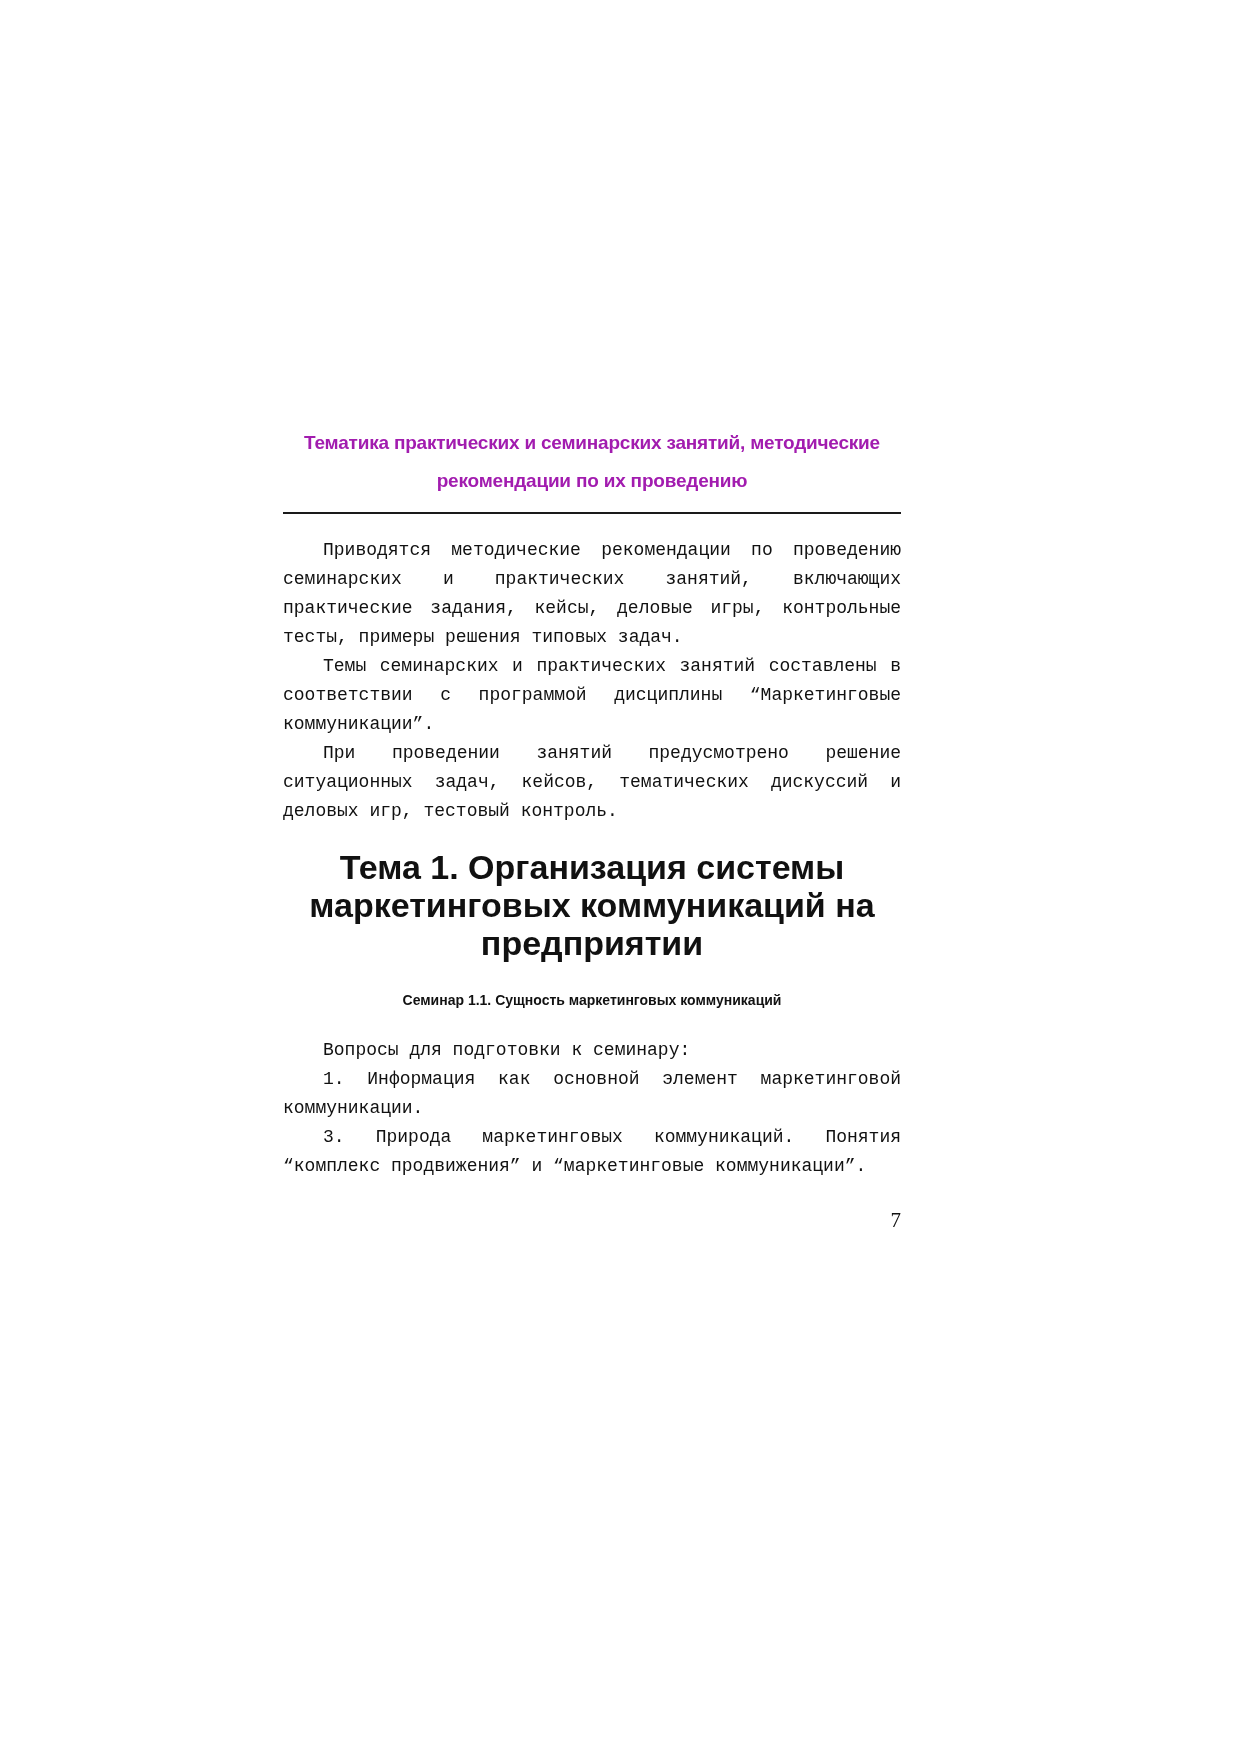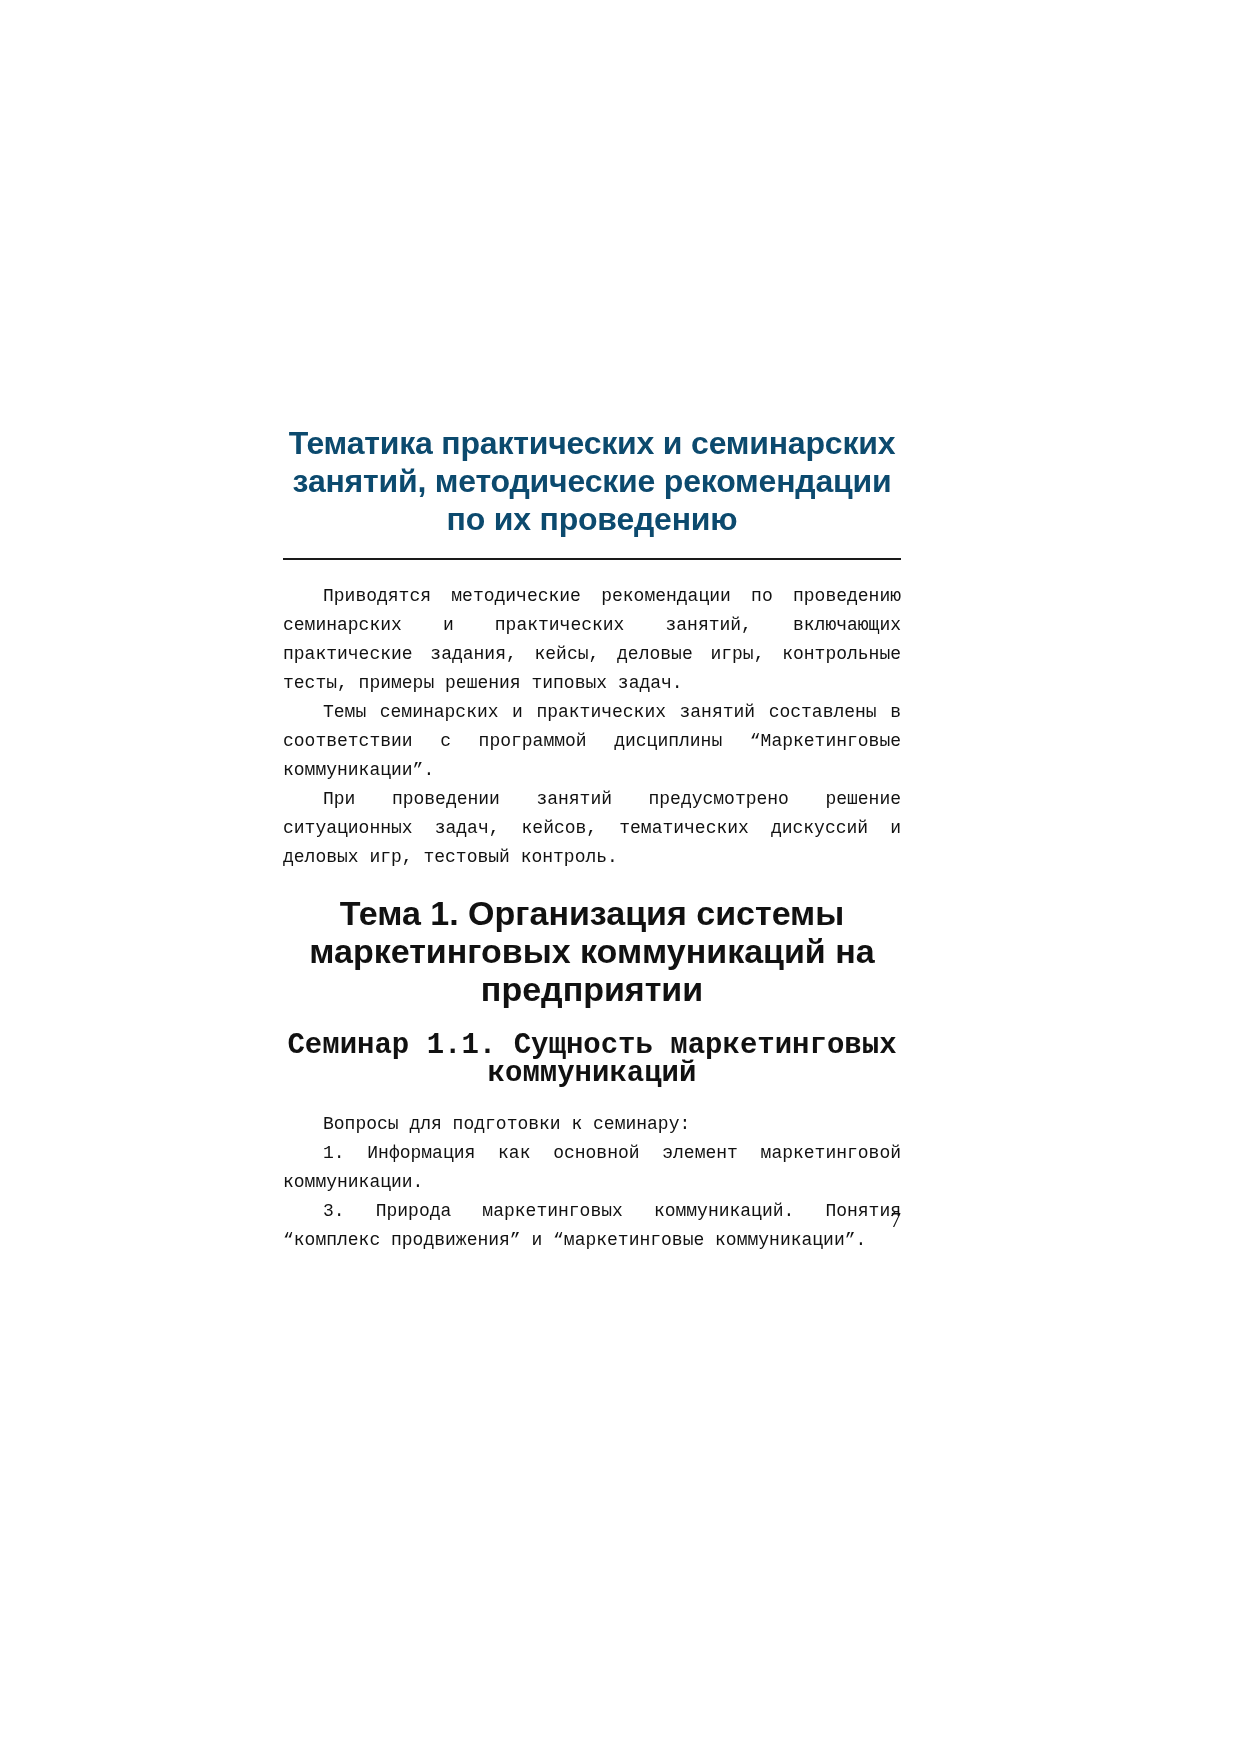--- a/index.html
+++ b/index.html
@@ -19,26 +19,26 @@
     }
     .content {
       position: absolute;
       left: 283px;
       top: 424px;
       width: 618px;
     }
     .title {
       font-family: "Liberation Sans", sans-serif;
       font-weight: bold;
-      font-size: 32px;
+      font-size: 19px;
       line-height: 38px;
       letter-spacing: -0.2px;
       text-align: center;
-      margin: 0 0 20px 0;
-      color: #0c4a6e;
+      margin: 0 0 12px 0;
+      color: #a21caf;
     }
     .divider {
       border: 0;
       border-top: 2px solid #1a1a1a;
       margin: 0 0 22px 0;
     }
     .body {
       font-family: Liberation Mono, monospace;
       font-size: 18px;
       line-height: 29px;
@@ -51,23 +51,23 @@
     .section-heading {
       font-family: "Liberation Sans", sans-serif;
       font-weight: bold;
       font-size: 34px;
       line-height: 38px;
       text-align: center;
       margin: 22px 0 24px 0;
       color: #111111;
     }
     .seminar-heading {
-      font-family: Liberation Mono, monospace;
+      font-family: Liberation Sans, sans-serif;
       font-weight: bold;
-      font-size: 29px;
+      font-size: 14px;
       line-height: 28px;
       text-align: center;
       margin: 0 0 22px 0;
       color: #111111;
     }
     .page-number {
       position: absolute;
       left: 283px;
       top: 1208px;
       width: 618px;

